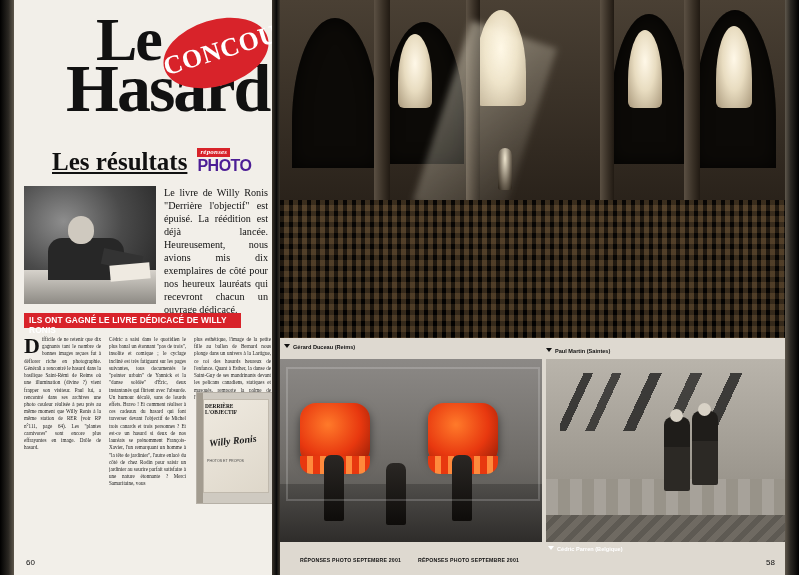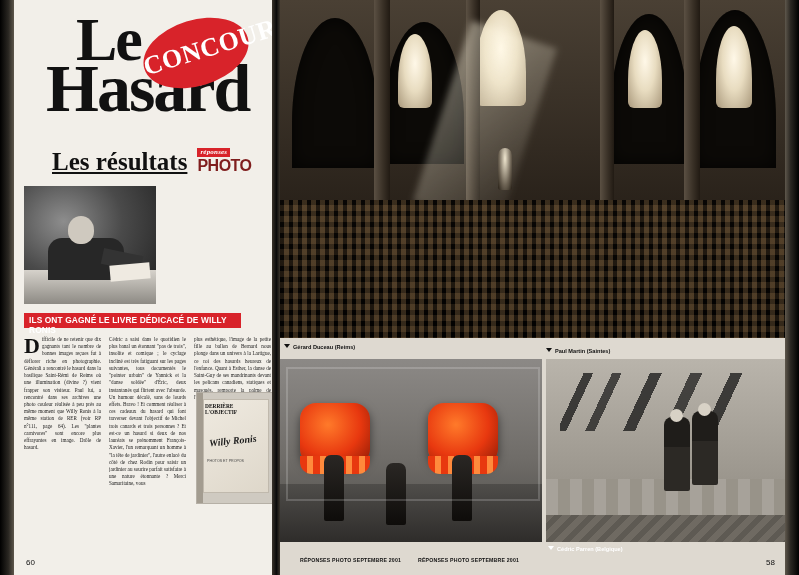--- a/index.html
+++ b/index.html
@@ -30,21 +30,21 @@
     overflow: hidden;
   }
   .page-left-edge {
     position: absolute;
     left: 0; top: 0;
     width: 14px; height: 575px;
     background: linear-gradient(to right, #000 0%, #2a2722 60%, #5e574c 100%);
   }
   .title-block {
     position: absolute;
-    left: 0;
+    left: 20px;
     top: 14px;
     width: 248px;
   }
   .title-line {
     font-family: "Liberation Serif", serif;
     font-weight: bold;
     color: #111;
     line-height: 0.82;
     letter-spacing: -2px;
   }
@@ -113,21 +113,21 @@
     font-style: italic;
     font-weight: bold;
     padding: 1px 3px;
     letter-spacing: 0.2px;
     text-align: right;
   }
   .rp-photo {
     font-family: "Liberation Sans", sans-serif;
     font-weight: bold;
     font-size: 16px;
-    color: #7f1d1d;
+    color: #4c1d95;
     letter-spacing: -0.5px;
     margin-top: 1px;
   }
   .intro-photo {
     position: absolute;
     left: 10px;
     top: 186px;
     width: 132px;
     height: 118px;
     background: #2b2b2b;
@@ -535,20 +535,21 @@
 
     <div class="intro-photo">
       <div class="ip-bg"></div>
       <div class="ip-desk"></div>
       <div class="ip-body"></div>
       <div class="ip-head"></div>
       <div class="ip-arm"></div>
       <div class="ip-paper"></div>
     </div>
 
+    <div class="intro-text">Le livre de Willy Ronis "Derrière l'objectif" est épuisé. La réédition est déjà lancée. Heureusement, nous avions mis dix exemplaires de côté pour nos heureux lauréats qui recevront chacun un ouvrage dédicacé.</div>
 
     <div class="banner">
       <span>ILS ONT GAGNÉ LE LIVRE DÉDICACÉ DE WILLY RONIS</span>
     </div>
 
     <div class="body-cols">
       <div class="bcol c1">
         <span class="dropcap">D</span><span>ifficile de ne retenir que dix gagnants tant le nombre de bonnes images reçues fut à déflorer riche en photographie. Générali a rencontré le hasard dans la basilique Saint-Rémi de Reims où une illumination (divine ?) vient frapper son visiteur. Paul lui, a rencontré dans ses archives une photo couleur réalisée à peu près au même moment que Willy Ronis à la même station de RER (voir RP n°111, page 64). Les "plantes carnivores" sont encore plus effrayantes en image. Drôle de hasard.</span>
       </div>
       <div class="bcol c2">Cédric a saisi dans le quotidien le plus banal un étonnant "pas de trois", insolite et comique ; le cyclage incliné est très fatiguant sur les pages suivantes, tous documentés le "pointer urbain" de Yannick et la "danse soldée" d'Éric, deux instantanés qui flirtent avec l'absurde. Un humour décalé, sans de lourds effets. Bravo ! Et comment réaliser à ces cadeaux du hasard qui font traverser devant l'objectif de Michel trois canards et trois personnes ? Et est-ce un hasard si deux de nos lauréats se prénomment François-Xavier, l'un remarquant un homme à "la tête de jardinier", l'autre enlacé du côté de chez Rodin pour saisir un jardinier au sourire parfait satisfaire à une nature étonnante ? Merci Samaritaine, vous</div>

